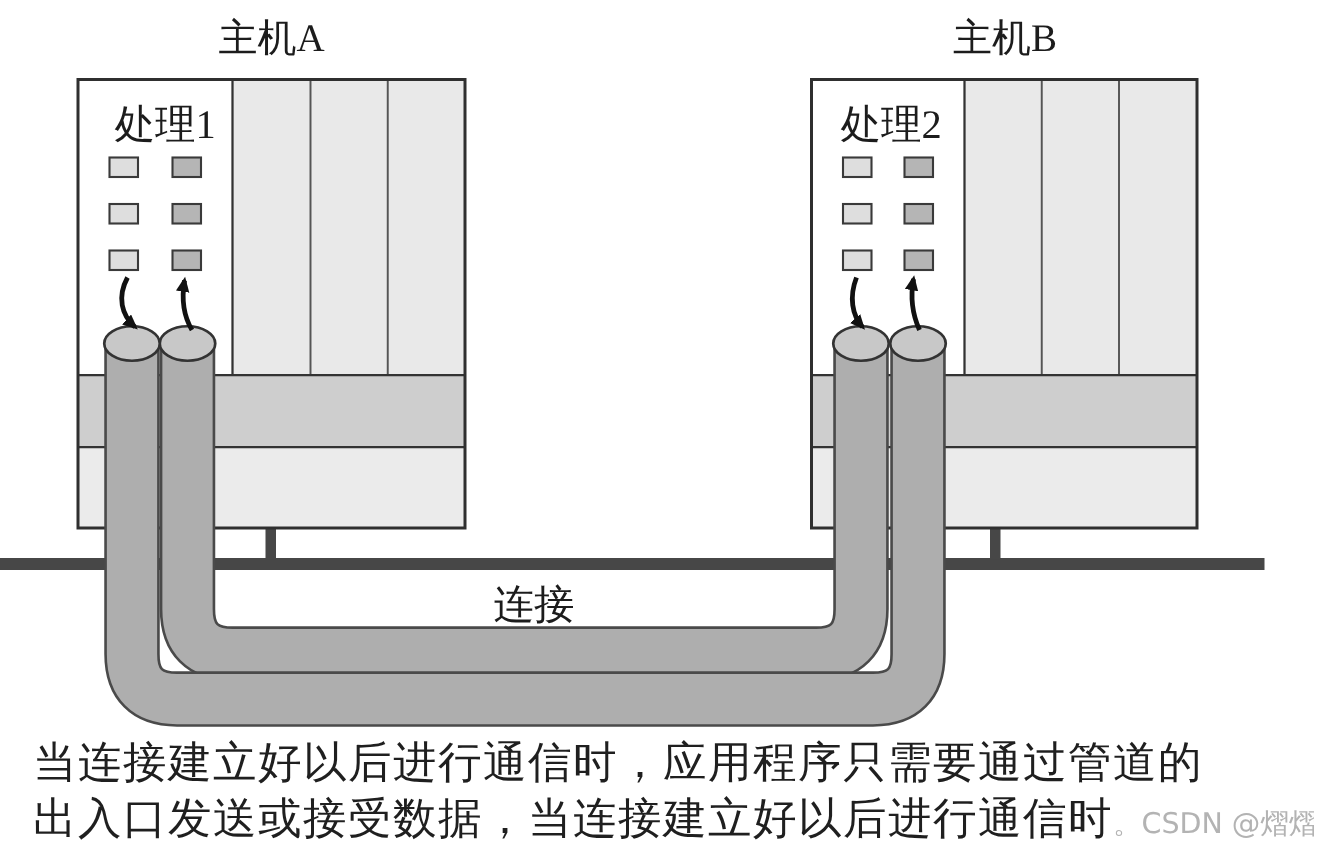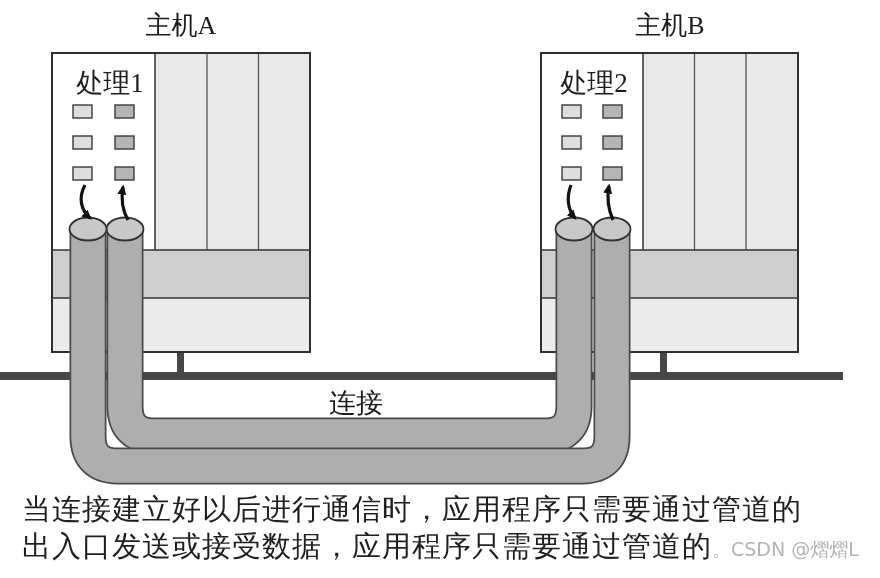--- a/index.html
+++ b/index.html
@@ -128,16 +128,16 @@
       <path class="arrow" marker-end="url(#ah)" d="M128,220 C122,210 121,199 123,187"></path>
       <path class="arrow" marker-end="url(#ah)" d="M571,185 C566,198 568,210 575,218"></path>
       <path class="arrow" marker-end="url(#ah)" d="M613,220 C608,209 607,197 609,186"></path>
     </g>
 
     <text class="cjk t-conn" x="356" y="412" text-anchor="middle">连接</text>
   </svg>
 
   <div class="caption">
     <div>当连接建立好以后进行通信时，应用程序只需要通过管道的</div>
-    <div><span>出入口发送或接受数据，应用程序只需要通过管道的</span><span class="watermark">。CSDN @熠熠L</span></div>
+    <div><span>出入口发送或接受数据，当连接建立好以后进行通信时</span><span class="watermark">。CSDN @熠熠L</span></div>
   </div>
 
 </div>
 
 </body></html>

